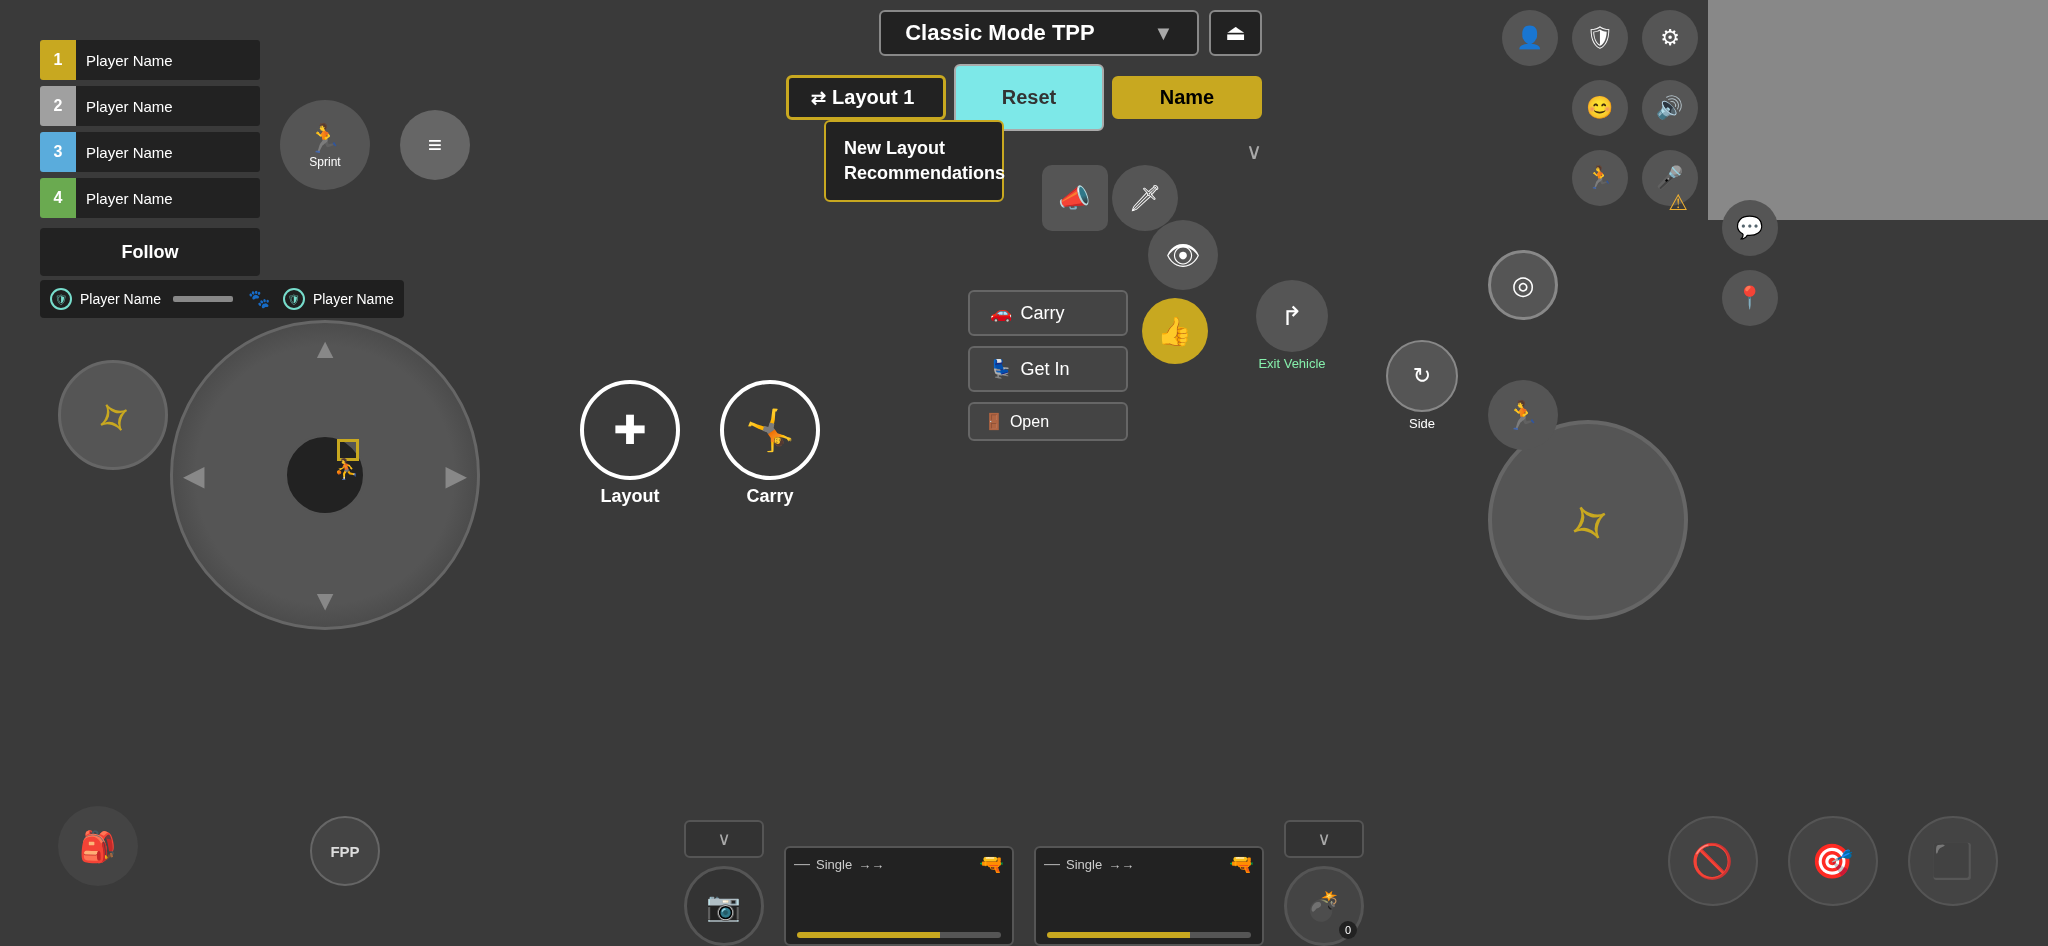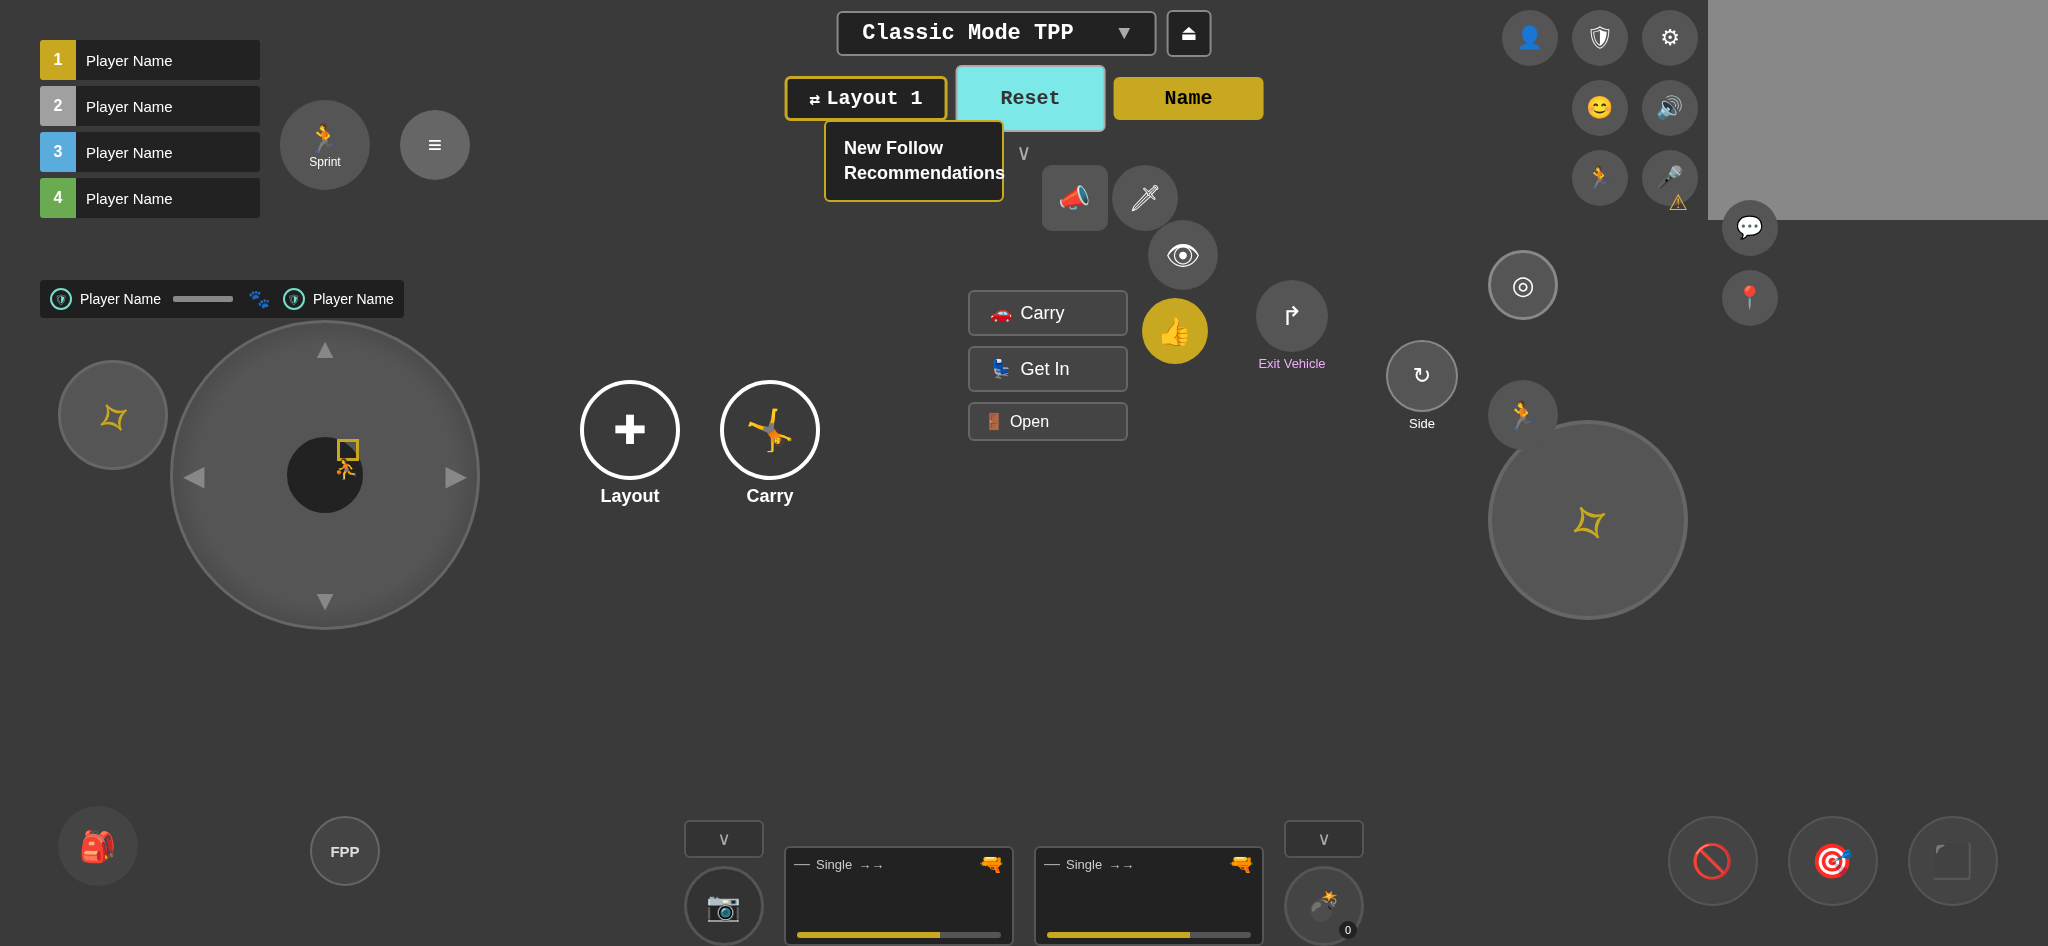--- a/index.html
+++ b/index.html
@@ -158,24 +158,23 @@
     }
 
     
     .mode-selector {
       position: absolute;
       top: 10px;
       left: 50%;
       transform: translateX(-50%);
       display: flex;
       flex-direction: column;
-      align-items: center;
+      align-items: flex-end;
       gap: 8px;
       z-index: 20;
-      font-family: Liberation Mono, monospace;
     }
     .mode-dropdown {
       display: flex;
       align-items: center;
       gap: 10px;
       background: #222;
       border: 2px solid #888;
       border-radius: 6px;
       padding: 8px 24px;
       color: #fff;
@@ -442,21 +441,21 @@
     .exit-vehicle-circle {
       width: 72px;
       height: 72px;
       background: #555;
       border-radius: 50%;
       display: flex; align-items: center; justify-content: center;
       color: #fff;
       font-size: 26px;
     }
     .exit-label {
-      color: #f0abfc;
+      color: #86efac;
       font-size: 13px;
       text-align: center;
     }
 
     .side-btn {
       position: absolute;
       top: 340px;
       right: 590px;
       display: flex;
       flex-direction: column;
@@ -772,20 +771,21 @@
     <div class="player-name-label">Player Name</div>
   </div>
   <div class="player-item">
     <div class="player-num num-3">3</div>
     <div class="player-name-label">Player Name</div>
   </div>
   <div class="player-item">
     <div class="player-num num-4">4</div>
     <div class="player-name-label">Player Name</div>
   </div>
+  <div class="follow-btn">Follow</div>
 </div>
 
 <div class="squad-display">
   <div class="squad-row">
     <div class="squad-icon">🛡</div>
     <div class="squad-name">Player Name</div>
     <div class="squad-weapon"></div>
     <div class="squad-animal">🐾</div>
     <div class="squad-icon">🛡</div>
     <div class="squad-name2">Player Name</div>
@@ -820,21 +820,21 @@
     <div class="save-btn">Name</div>
   </div>
   <div class="chevron-down-row">
     <span>∨</span>
   </div>
 </div>
 
 <div class="new-layout-line"></div>
 
 <div class="new-layout-tooltip">
-  <span>New Follow</span><br>
+  <span>New Layout</span><br>
   <span>Recommendations</span>
 </div>
 
 <div class="right-icons">
   <div class="icon-circle">
     <span>👤</span>
   </div>
   <div class="icon-circle">
     <span>🛡</span>
   </div>

